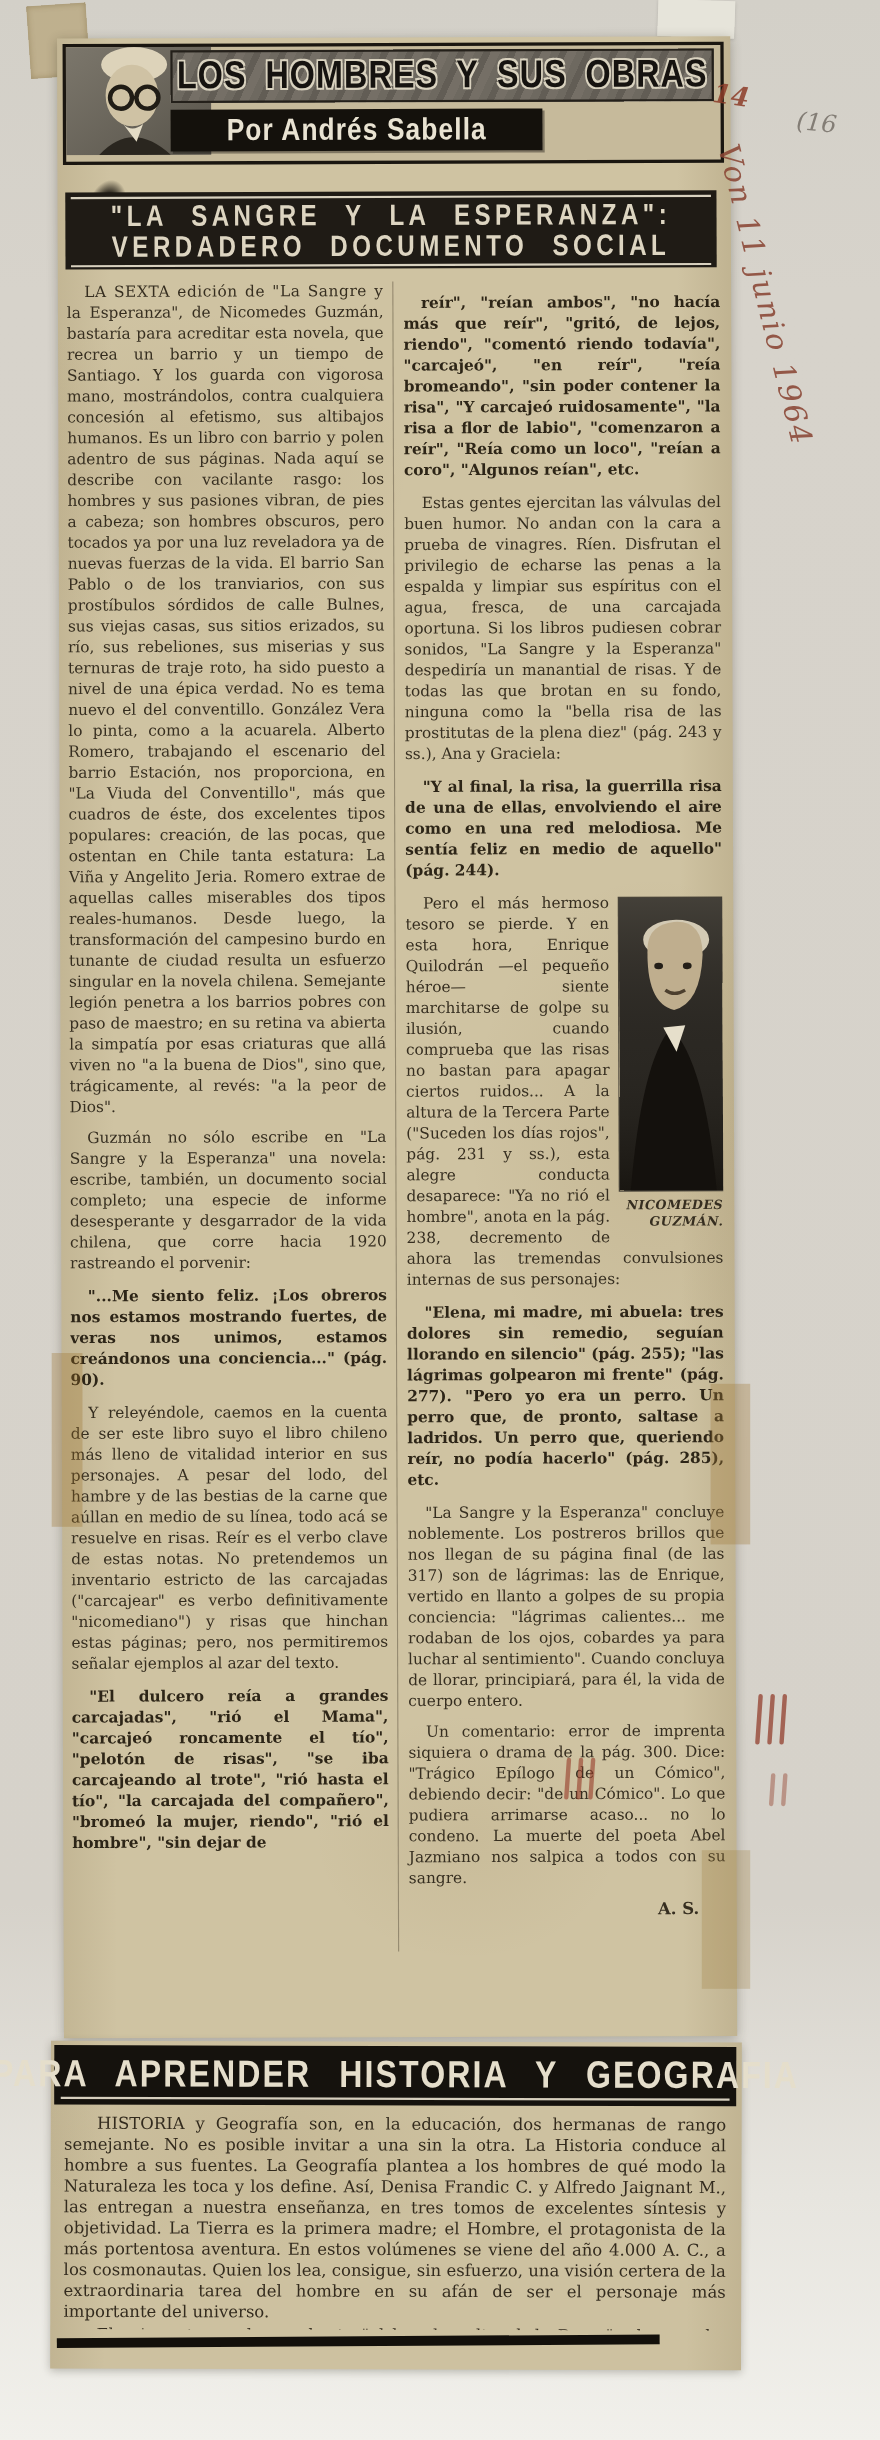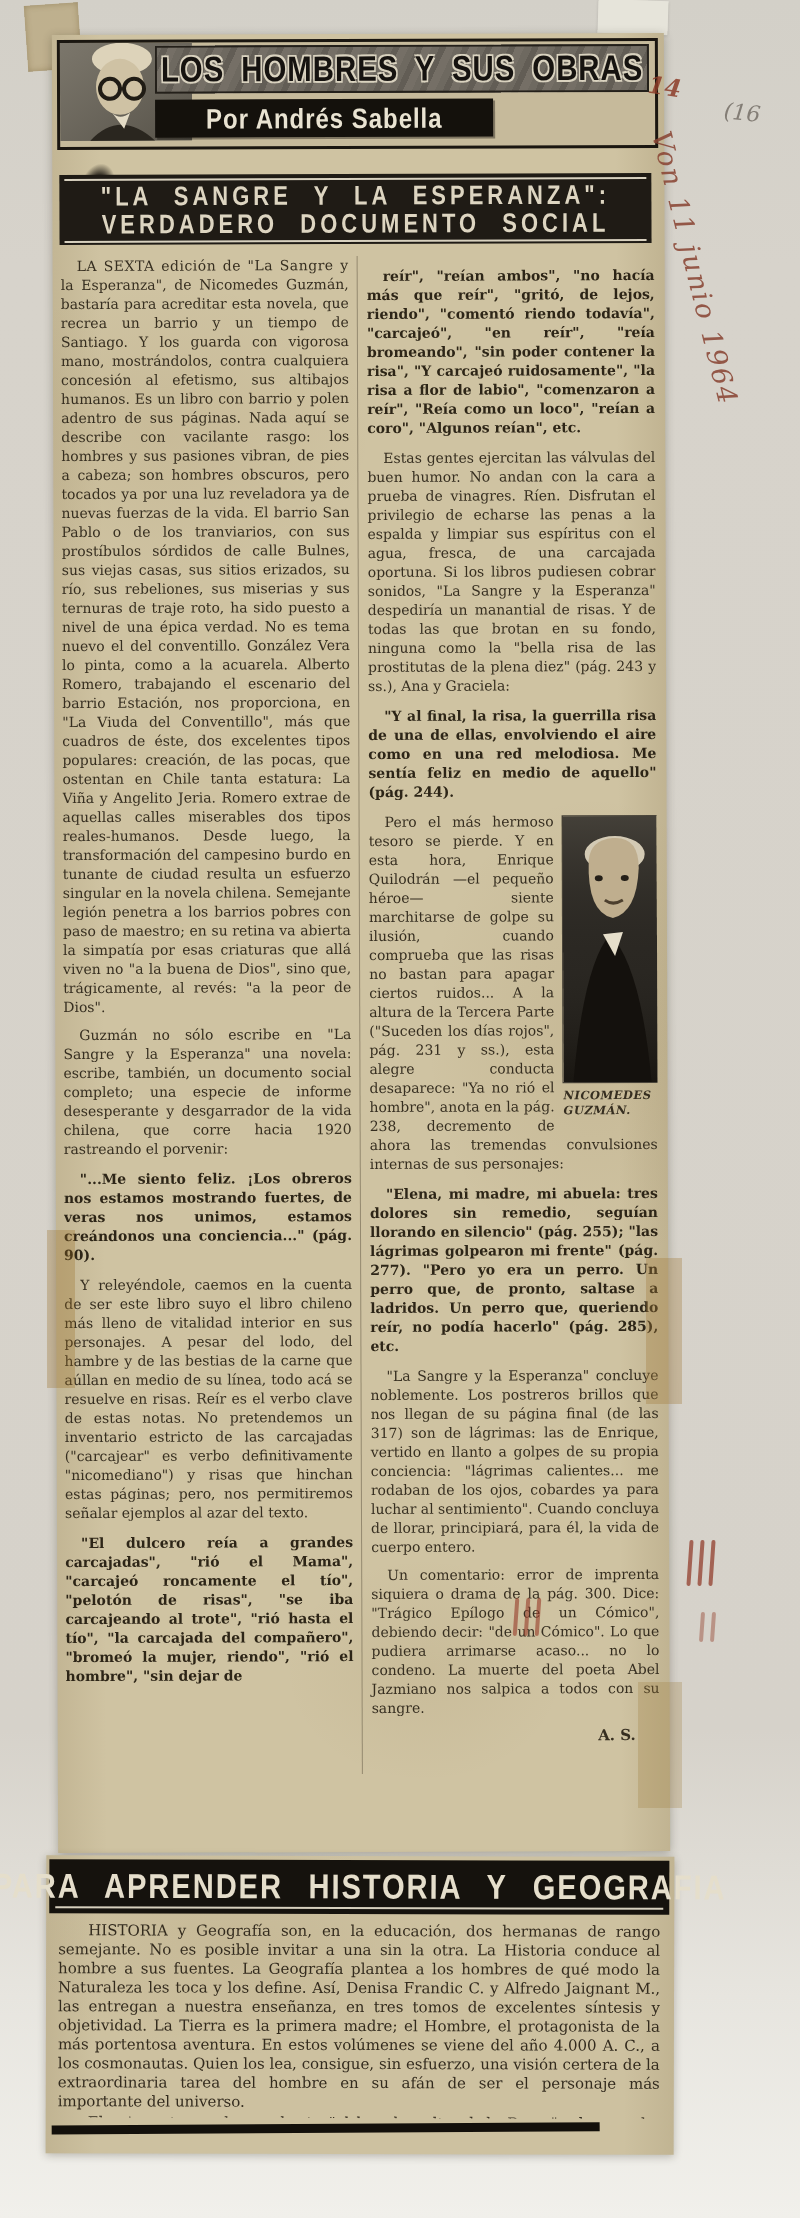--- a/index.html
+++ b/index.html
@@ -88,21 +88,21 @@
   .col-left{padding-right:8px;border-right:1px solid #94896f;}
   .col-right{padding-left:9px;}
   .para{margin:0 0 9px;text-indent:16px;}
   .q{font-weight:700;margin:11px 0;color:#2d2517;}
   .opener::first-line{letter-spacing:.5px;}
   .signature{text-align:right;font-weight:700;padding-right:24px;font-size:15px;margin-top:6px;}
 
   
   .ng-wrap{float:right;width:94px;margin:4px 0 4px 9px;}
   .ng-photo{width:94px;height:266px;display:block;box-shadow:0 0 0 1px #4a453a;}
-  .ng-caption{margin-top:6px;text-align:left;font:italic 700 11.5px "DejaVu Serif",serif;line-height:15px;letter-spacing:.5px;text-indent:0;}
+  .ng-caption{margin-top:6px;text-align:right;font:italic 700 11.5px "DejaVu Serif",serif;line-height:15px;letter-spacing:.5px;text-indent:0;}
 
   
   .clip-bottom{
     left:46px;top:1856px;width:628px;height:298px;transform:rotate(.15deg);
     background-color:#cdc1a0;
     background-image:
       radial-gradient(300px 160px at 30% 30%,rgba(118,89,38,.08),transparent 70%),
       linear-gradient(90deg,rgba(88,66,26,.10),rgba(0,0,0,0) 8%,rgba(0,0,0,0) 92%,rgba(88,66,26,.10));
     box-shadow:0 2px 8px rgba(40,35,20,.28);
   }

